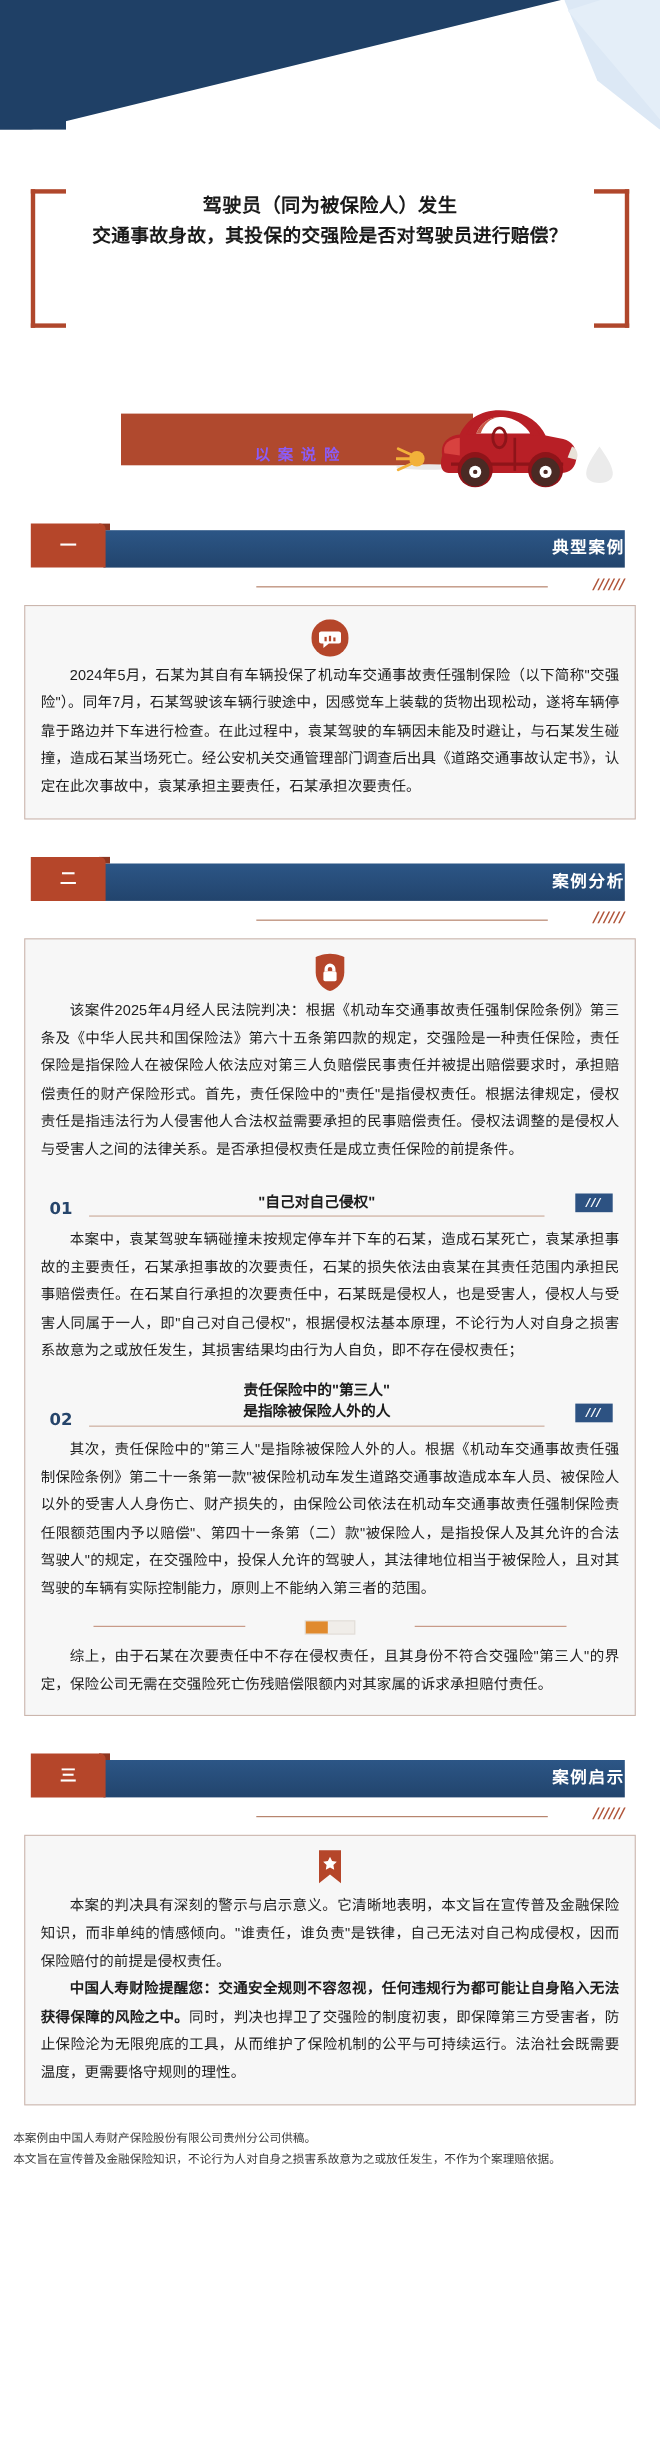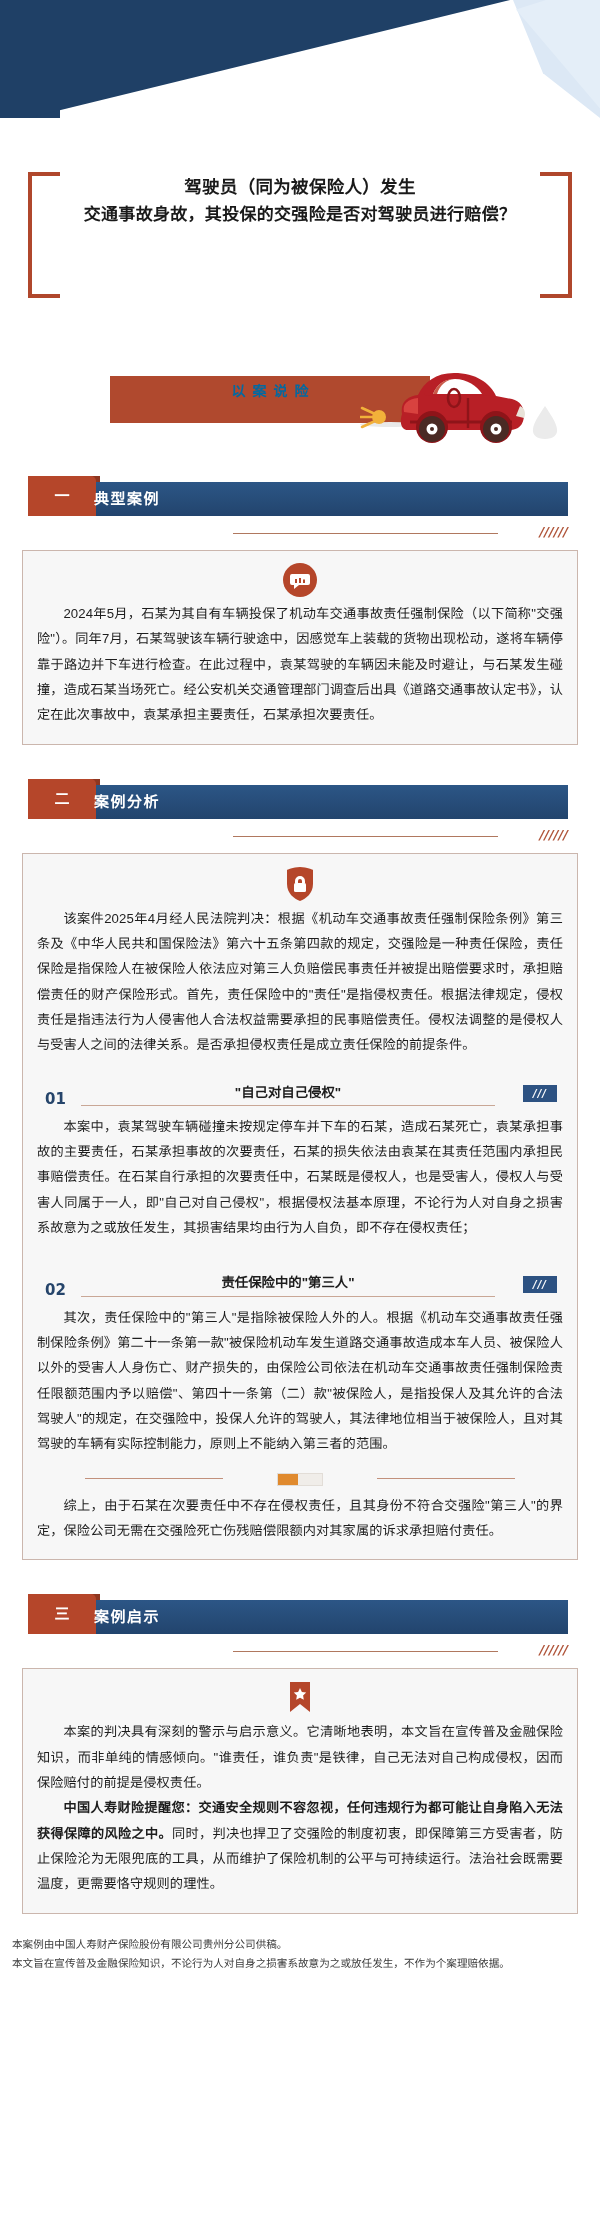--- a/index.html
+++ b/index.html
@@ -102,26 +102,26 @@
     position: absolute;
     left: 110px;
     top: 18px;
     width: 320px;
     height: 47px;
     background: #b0492e;
   }
   .banner-text {
     position: absolute;
     left: 110px;
-    top: 10px;
+    top: 32px;
     width: 320px;
     height: 40px;
     line-height: 47px;
     text-align: center;
-    color: #0369a1;
+    color: #8b5cf6;
     font-size: 14px;
     font-weight: bold;
     letter-spacing: 7px;
     text-indent: 7px;
   }
   .banner-shadow {
     position: absolute;
     left: 360px; top: 64px;
     width: 60px; height: 5px;
     background: #e9e9e9;
@@ -170,21 +170,21 @@
     height: 34px;
     background: #254b78;
     background: linear-gradient(180deg, #2c5686 0%, #22446d 100%);
     z-index: 1;
   }
   .sh-title {
     position: absolute;
     left: 66px; top: 6px; right: 4px;
     height: 34px;
     line-height: 34px;
-    text-align: left;
+    text-align: right;
     color: #ffffff;
     font-size: 15px;
     font-weight: bold;
     letter-spacing: 1.5px;
     z-index: 5;
   }
   .sh-deco {
     position: relative;
     height: 18px;
     margin: 2px 32px 0 28px;
@@ -445,20 +445,21 @@
     <div class="sub-title">"自己对自己侵权"</div>
     <div class="sub-badge">///</div>
   </div>
   <p class="para">本案中，袁某驾驶车辆碰撞未按规定停车并下车的石某，造成石某死亡，袁某承担事故的主要责任，石某承担事故的次要责任，石某的损失依法由袁某在其责任范围内承担民事赔偿责任。在石某自行承担的次要责任中，石某既是侵权人，也是受害人，侵权人与受害人同属于一人，即"自己对自己侵权"，根据侵权法基本原理，不论行为人对自身之损害系故意为之或放任发生，其损害结果均由行为人自负，即不存在侵权责任；</p>
 
   <div class="subhead two-line">
     <div class="sub-num">02</div>
     <div class="sub-rule"></div>
     <div class="sub-title">
       <div>责任保险中的"第三人"</div>
+      <div>是指除被保险人外的人</div>
     </div>
     <div class="sub-badge">///</div>
   </div>
   <p class="para">其次，责任保险中的"第三人"是指除被保险人外的人。根据《机动车交通事故责任强制保险条例》第二十一条第一款"被保险机动车发生道路交通事故造成本车人员、被保险人以外的受害人人身伤亡、财产损失的，由保险公司依法在机动车交通事故责任强制保险责任限额范围内予以赔偿"、第四十一条第（二）款"被保险人，是指投保人及其允许的合法驾驶人"的规定，在交强险中，投保人允许的驾驶人，其法律地位相当于被保险人，且对其驾驶的车辆有实际控制能力，原则上不能纳入第三者的范围。</p>
 
   <div class="mid-div">
     <div class="mid-div-l"></div>
     <div class="mid-div-c">
         <i></i>
       </div>

